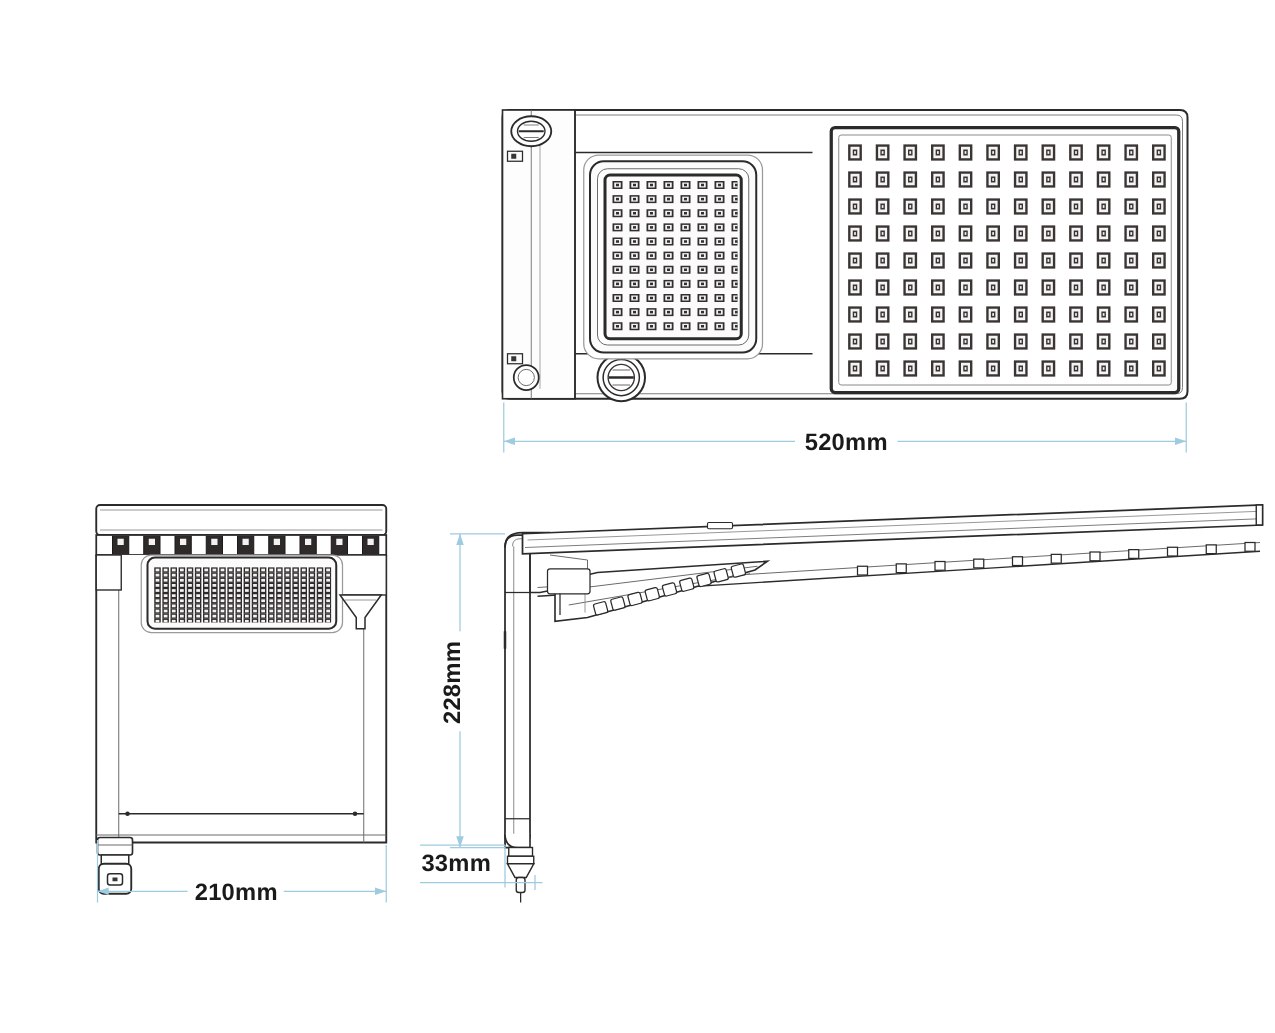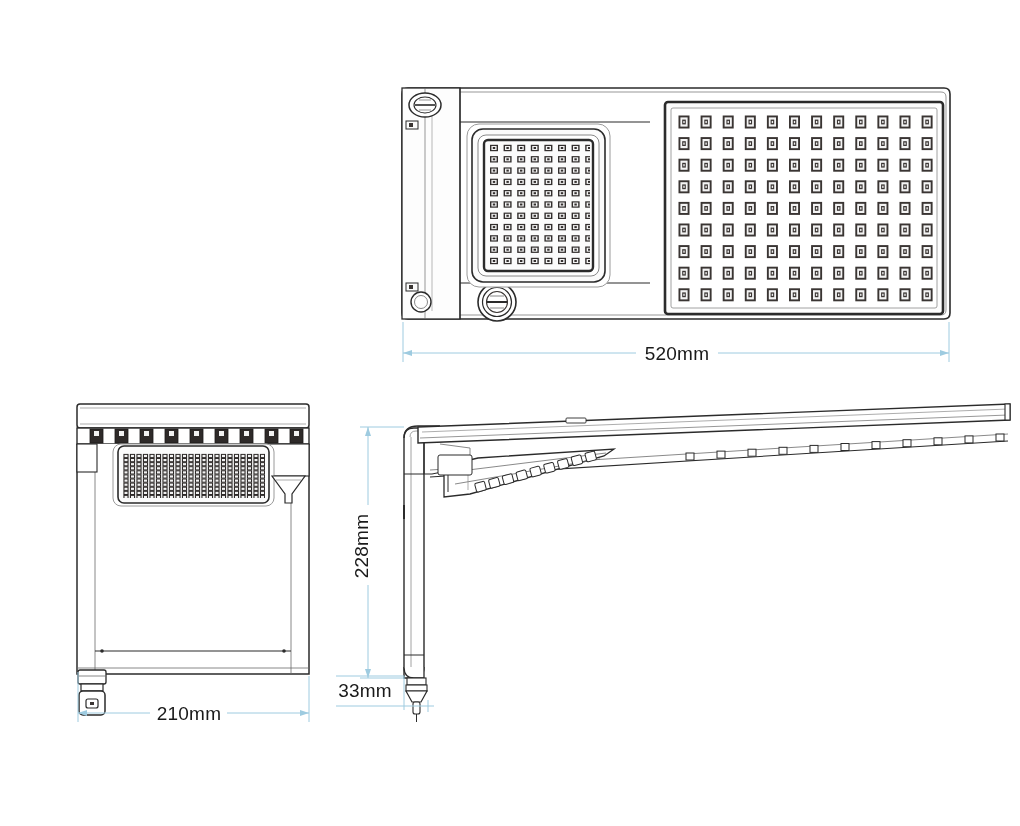--- a/index.html
+++ b/index.html
@@ -2,21 +2,21 @@
 <html><head>
 <meta charset="utf-8">
 <title>Shower Head Technical Drawing</title>
 <style>
   html,body{margin:0;padding:0;background:#ffffff;}
   body{
     width:1020px;height:826px;
     font-family:"Liberation Sans","DejaVu Sans",sans-serif;
     overflow:hidden;position:relative;
   }
-  #stage{position:absolute;inset:0;width:1020px;height:814px;}
+  #stage{position:absolute;inset:0;width:1020px;height:814px;font-weight:bold;}
   svg{display:block;}
   .dim-text{
     font-family:"Liberation Sans","DejaVu Sans",sans-serif;
     font-size:19px;fill:#1a1a1a;letter-spacing:0.2px;
   }
 </style>
 </head>
 <body>
 
 <div id="stage">

